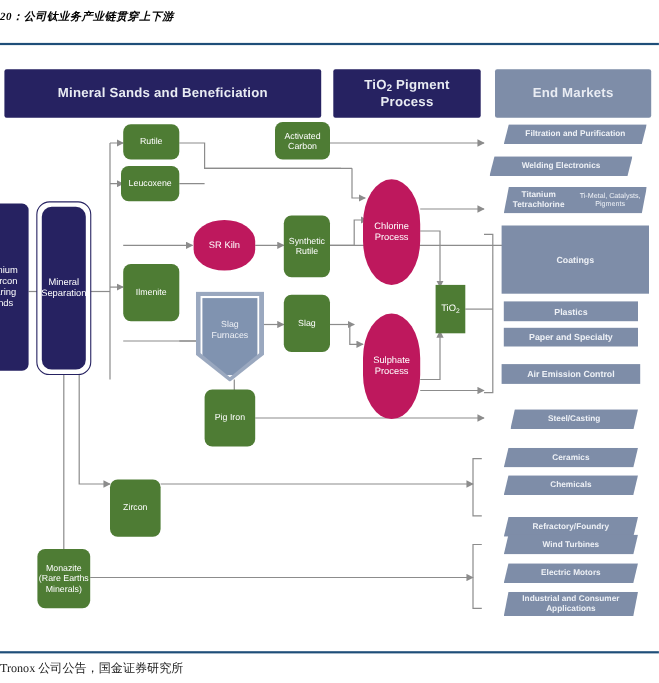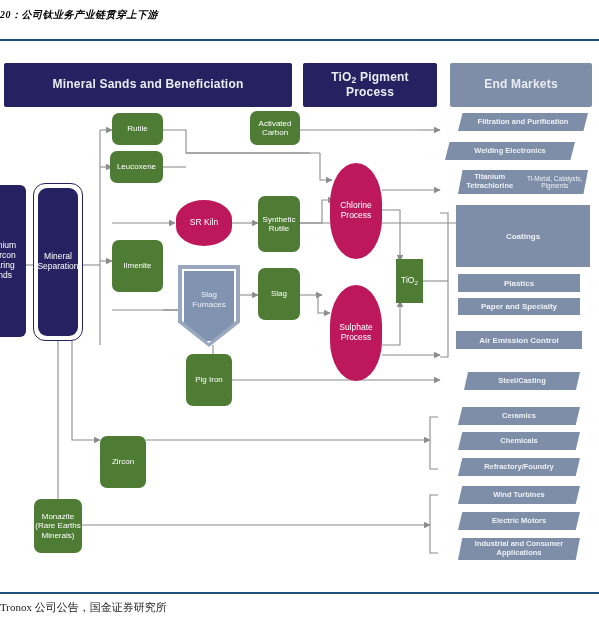--- a/index.html
+++ b/index.html
@@ -284,21 +284,21 @@
   </div>
 
   <div class="chip" style="left:458px;top:362px;width:122px;height:18px;">
     <span>Ceramics</span>
   </div>
 
   <div class="chip" style="left:458px;top:387px;width:122px;height:18px;">
     <span>Chemicals</span>
   </div>
 
-  <div class="chip" style="left:458px;top:413px;width:122px;height:18px;">
+  <div class="chip" style="left:458px;top:425px;width:122px;height:18px;">
     <span>Refractory/Foundry</span>
   </div>
 
   <div class="chip" style="left:458px;top:441px;width:122px;height:18px;">
     <span>Wind Turbines</span>
   </div>
 
   <div class="chip" style="left:458px;top:467px;width:122px;height:18px;">
     <span>Electric Motors</span>
   </div>

